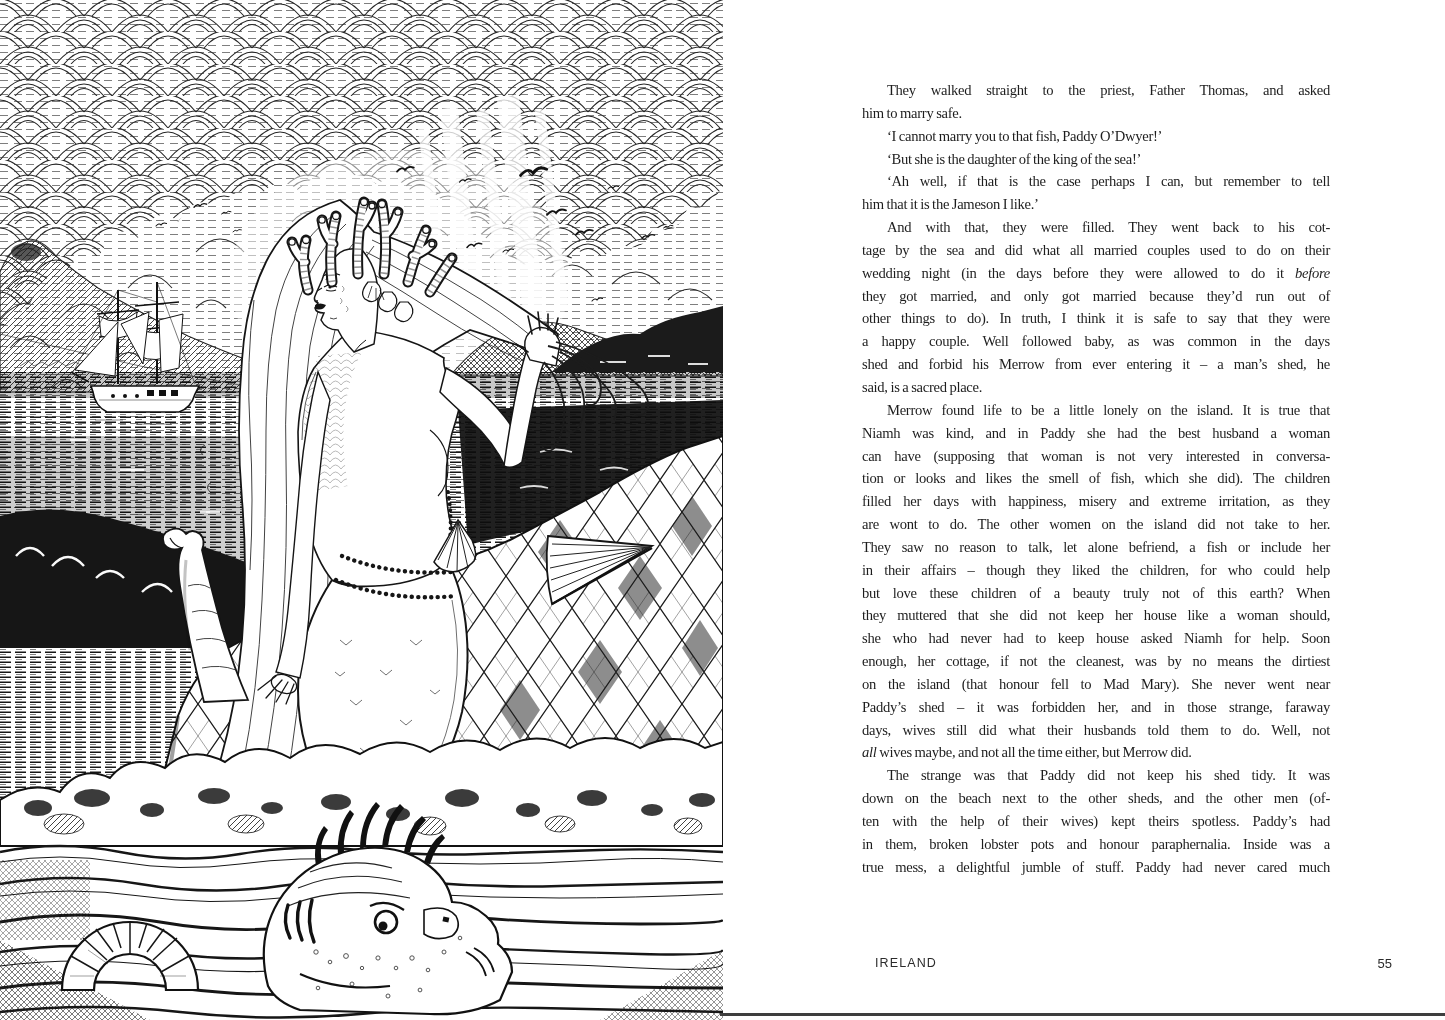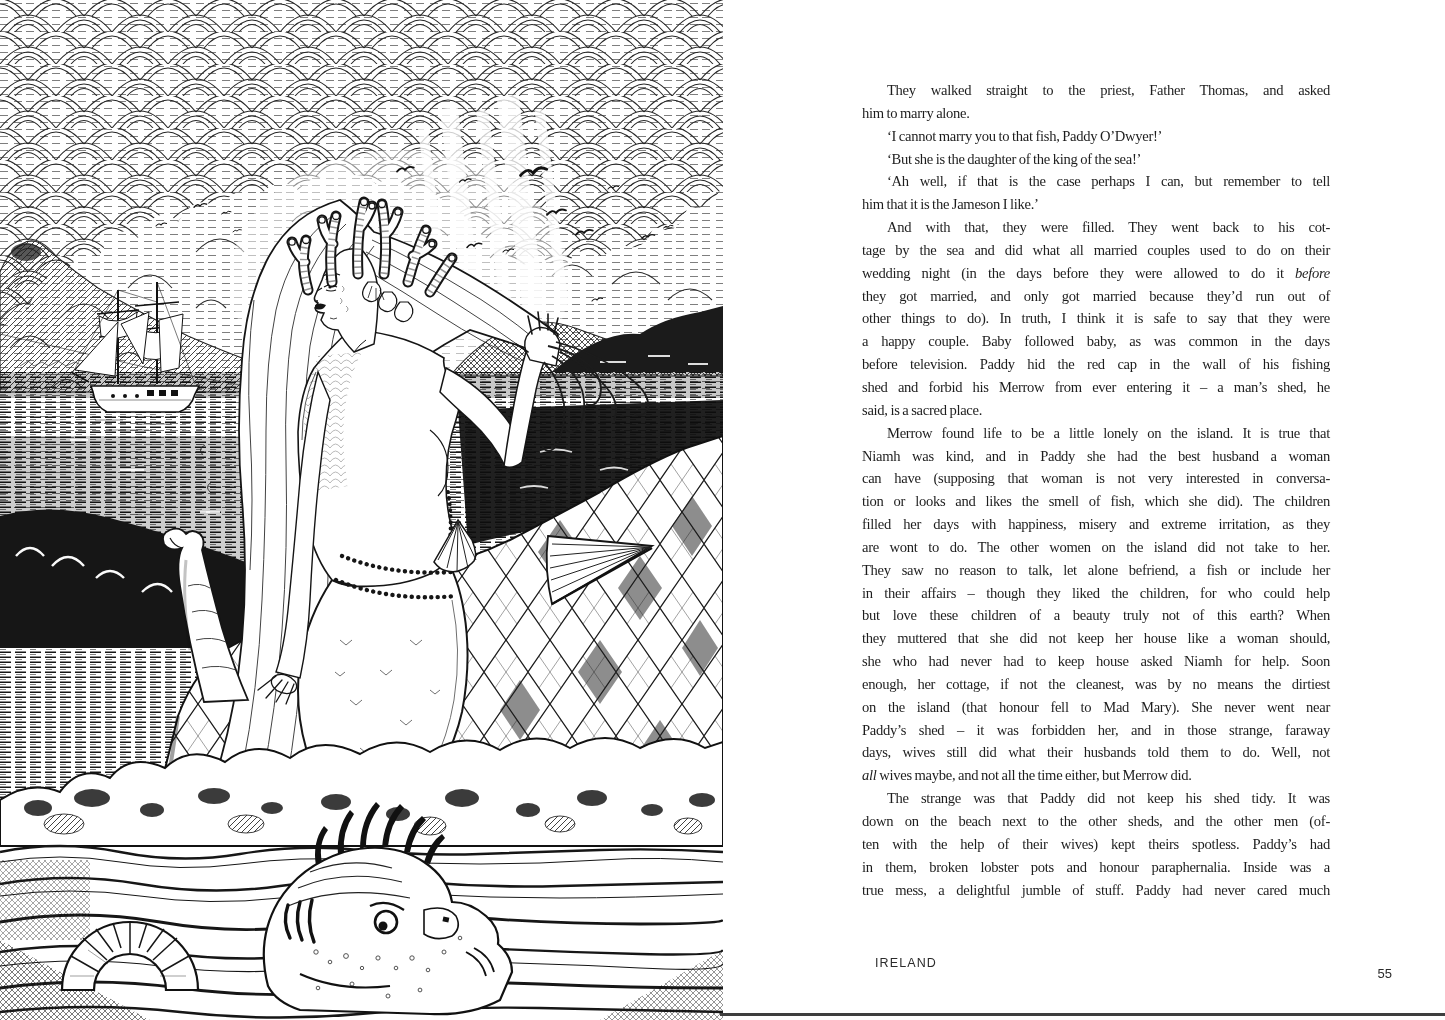--- a/index.html
+++ b/index.html
@@ -12,21 +12,21 @@
          font-size:14.6px;line-height:22.84px;color:#1d1d1d;
          letter-spacing:-0.3px;word-spacing:-0.6px;}
   .line{min-height:22.84px;text-align:left;white-space:normal;}
   .line.j{text-align:justify;text-align-last:justify;}
   .line.in{padding-left:25px;}
   .line i{font-style:italic;margin-top:24px;}
   .footer-sec{position:absolute;left:152px;top:956px;
          font-family:"Liberation Sans",sans-serif;font-size:12.5px;
          letter-spacing:1.1px;color:#2b2b2b;text-align:center;}
   .footer-num{position:absolute;right:53px;top:956px;
-         font-family:"Liberation Sans",sans-serif;font-size:13px;color:#2b2b2b;margin-top:10px;}
+         font-family:"Liberation Sans",sans-serif;font-size:13px;color:#2b2b2b;}
   .page-edge{position:absolute;left:720px;right:0;top:1013px;height:2.5px;background:#3e3e3e;}
 </style>
 </head>
 <body>
 
 <div class="left-page">
   <svg viewBox="0 0 723 1020" role="img" xmlns="http://www.w3.org/2000/svg" aria-label="Black-and-white pen-and-ink illustration: a merrow (mermaid) wearing a branching coral crown sits on a large faceted rock by the sea, holding her long flowing hair in one raised hand. Behind her are scalloped storm clouds, gulls, a mountain, a dark headland and a two-masted sailing ship. In the foreground, breaking waves surround a spiny big-eyed fish surfacing beside a looping serpent coil.">
     <defs>
       <pattern id="pSky" width="26" height="7" patternUnits="userSpaceOnUse">
         <path d="M0 3.5 H26" stroke="#6f6f6f" stroke-width="0.9" stroke-dasharray="8 6" fill="none"></path>
@@ -425,32 +425,31 @@
           <circle cx="460" cy="938" r="1.8"></circle>
       </g>
       <path d="M466 952 Q482 960 486 976 M474 948 Q490 956 494 972" stroke="#111" stroke-width="1.8" fill="none"></path>
     </g>
   </svg>
 </div>
 
 <div class="right-page">
   <div class="story">
       <div class="line in j"><span>They walked straight to the priest, Father Thomas, and asked</span></div>
-      <div class="line"><span>him to marry alone.</span></div>
+      <div class="line"><span>him to marry safe.</span></div>
       <div class="line in"><span>‘I cannot marry you to that fish, Paddy O’Dwyer!’</span></div>
       <div class="line in"><span>‘But she is the daughter of the king of the sea!’</span></div>
       <div class="line in j"><span>‘Ah well, if that is the case perhaps I can, but remember to tell</span></div>
       <div class="line"><span>him that it is the Jameson I like.’</span></div>
       <div class="line in j"><span>And with that, they were filled. They went back to his cot-</span></div>
       <div class="line j"><span>tage by the sea and did what all married couples used to do on their</span></div>
       <div class="line j"><span>wedding night (in the days before they were allowed to do it </span><i>before</i><span></span></div>
       <div class="line j"><span>they got married, and only got married because they’d run out of</span></div>
       <div class="line j"><span>other things to do). In truth, I think it is safe to say that they were</span></div>
-      <div class="line j"><span>a happy couple. Baby followed baby, as was common in the days</span></div>
-      <div class="line j"><span>before television. Paddy hid the red cap in the wall of his fishing</span></div>
+      <div class="line j"><span>a happy couple. Well followed baby, as was common in the days</span></div>
       <div class="line j"><span>shed and forbid his Merrow from ever entering it – a man’s shed, he</span></div>
       <div class="line"><span>said, is a sacred place.</span></div>
       <div class="line in j"><span>Merrow found life to be a little lonely on the island. It is true that</span></div>
       <div class="line j"><span>Niamh was kind, and in Paddy she had the best husband a woman</span></div>
       <div class="line j"><span>can have (supposing that woman is not very interested in conversa-</span></div>
       <div class="line j"><span>tion or looks and likes the smell of fish, which she did). The children</span></div>
       <div class="line j"><span>filled her days with happiness, misery and extreme irritation, as they</span></div>
       <div class="line j"><span>are wont to do. The other women on the island did not take to her.</span></div>
       <div class="line j"><span>They saw no reason to talk, let alone befriend, a fish or include her</span></div>
       <div class="line j"><span>in their affairs – though they liked the children, for who could help</span></div>

